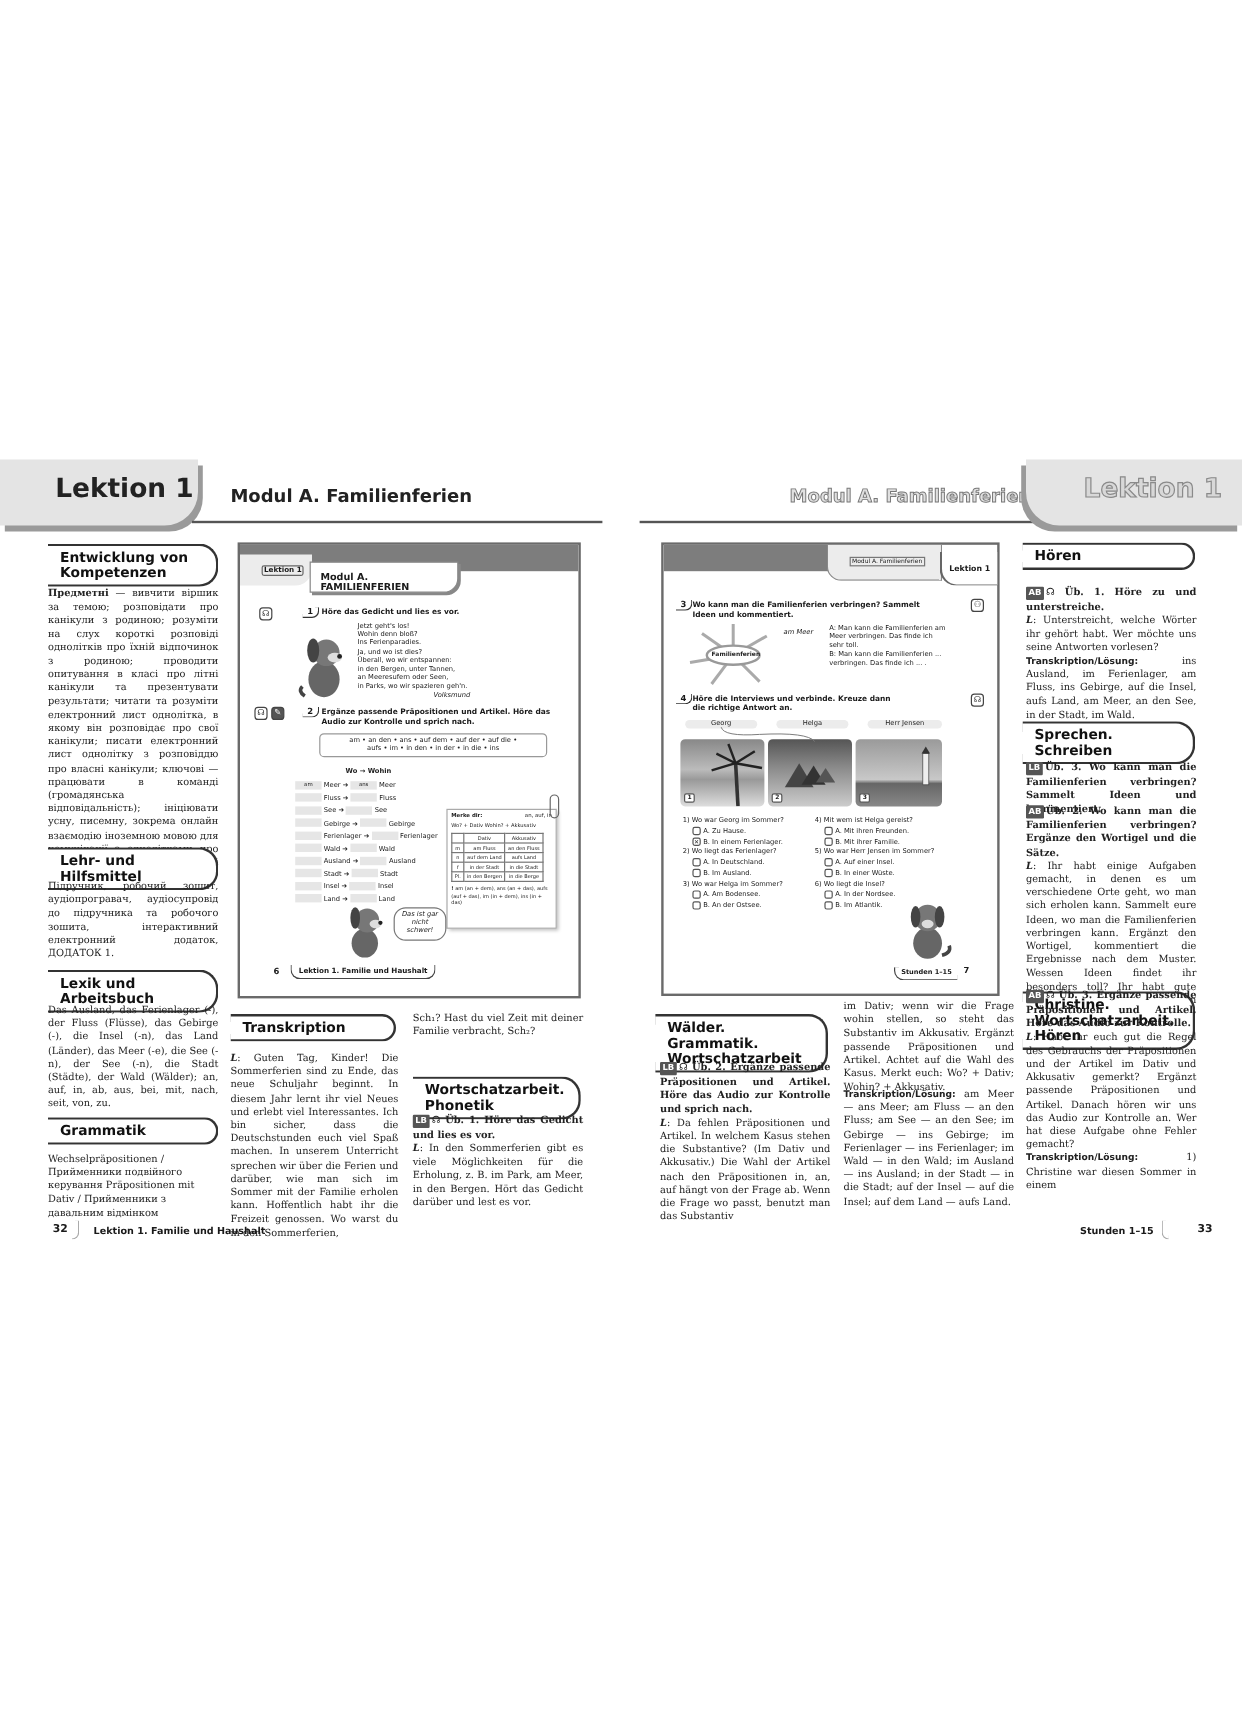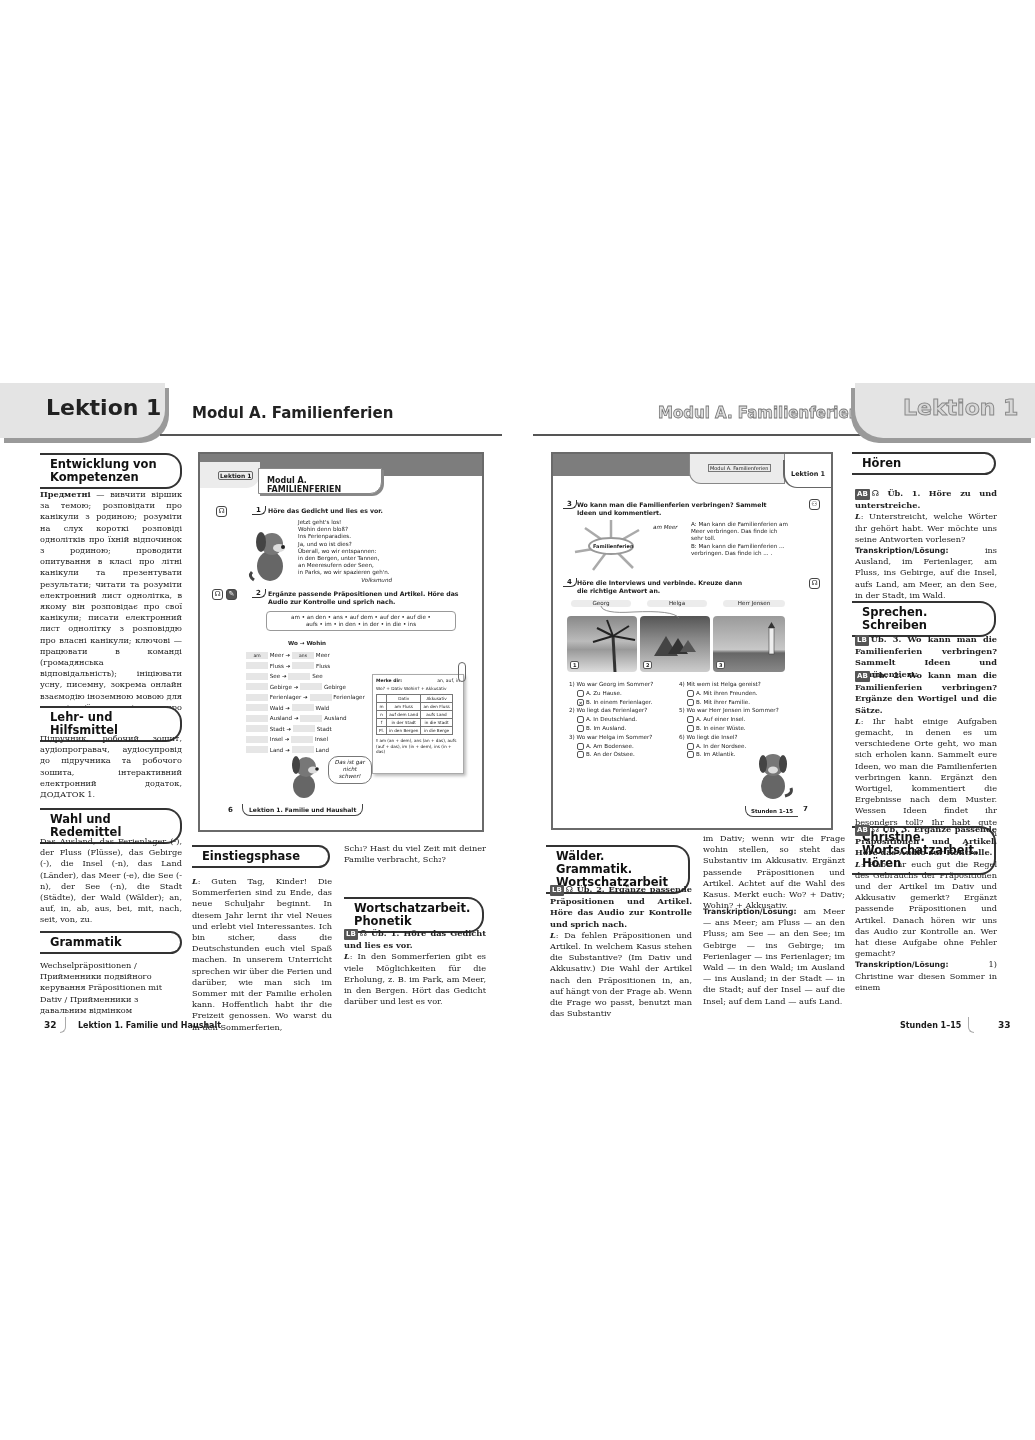--- a/index.html
+++ b/index.html
@@ -88,21 +88,21 @@
 <div class="lektion-tab-right">
   <span>Lektion 1</span>
 </div>
 
 <div class="sec-head" style="left:40px;top:453px;width:142px;">Entwicklung von Kompetenzen</div>
 <div class="sec-text" style="left:40px;top:489px;width:142px;"><b>Предметні</b><span> — вивчити віршик за темою; розповідати про канікули з родиною; розуміти на слух короткі розповіді однолітків про їхній відпочинок з родиною; проводити опитування в класі про літні канікули та презентувати результати; читати та розуміти електронний лист однолітка, в якому він розповідає про свої канікули; писати електронний лист однолітку з розповіддю про власні канікули; ключові — працювати в команді (громадянська відповідальність); ініціювати усну, писемну, зокрема онлайн взаємодію іноземною мовою для комунікації з однолітками про минулі канікули (ініціативність і підприємливість).</span></div>
 
 <div class="sec-head" style="left:40px;top:706px;width:142px;">Lehr- und Hilfsmittel</div>
 <div class="sec-text" style="left:40px;top:733px;width:142px;">Підручник, робочий зошит, аудіопрогравач, аудіосупровід до підручника та робочого зошита, інтерактивний електронний додаток, ДОДАТОК 1.</div>
 
-<div class="sec-head" style="left:40px;top:808px;width:142px;">Wahl und Redemittel</div>
+<div class="sec-head" style="left:40px;top:808px;width:142px;">Lexik und Arbeitsbuch</div>
 <div class="sec-text" style="left:40px;top:836px;width:142px;">Das Ausland, das Ferienlager (-), der Fluss (Flüsse), das Gebirge (-), die Insel (-n), das Land (Länder), das Meer (-e), die See (-n), der See (-n), die Stadt (Städte), der Wald (Wälder); an, auf, in, ab, aus, bei, mit, nach, seit, von, zu.</div>
 
 <div class="sec-head" style="left:40px;top:931px;width:142px;">Grammatik</div>
 <div class="sec-text" style="left:40px;top:960px;width:142px;text-align:left;">Wechselpräpositionen / Прийменники подвійного керування Präpositionen mit Dativ / Прийменники з давальним відмінком</div>
 
 <div class="book-page" style="left:198px;top:452px;width:286px;height:380px;">
   <div class="book-topbar"></div>
   <div style="position:absolute;left:0;top:8px;width:60px;height:26px;background:#ececec;border-bottom-right-radius:14px;">
     <span class="sans" style="position:absolute;left:18px;top:9px;font-size:6px;font-weight:bold;border:0.8px solid #666;border-radius:2px;padding:0 1px;">Lektion 1</span>
   </div>
@@ -196,21 +196,21 @@
     <ellipse cx="16" cy="13" rx="4" ry="9" fill="#444"></ellipse>
     <ellipse cx="33" cy="18" rx="5" ry="3.5" fill="#ddd"></ellipse>
     <circle cx="37" cy="17" r="1.8" fill="#222"></circle>
   </svg>
   <div class="small" style="left:128px;top:302px;width:44px;border:1px solid #777;border-radius:10px;padding:2px 4px;font-style:italic;text-align:center;">Das ist gar nicht schwer!</div>
 
   <div class="footer-num" style="left:28px;top:352px;font-size:7px;">6</div>
   <div class="sans" style="position:absolute;left:42px;top:350px;font-size:6px;font-weight:bold;border-left:1px solid #444;border-bottom:1px solid #444;border-right:1px solid #444;border-radius:0 0 8px 8px;padding:2px 6px;">Lektion 1. Familie und Haushalt</div>
 </div>
 
-<div class="sec-head" style="left:192px;top:845px;width:138px;">Einstiegsphase</div>
+<div class="sec-head" style="left:192px;top:845px;width:138px;">Transkription</div>
 <div class="sec-text" style="left:192px;top:876px;width:140px;"><i><b>L</b></i><span>: Guten Tag, Kinder! Die Sommerferien sind zu Ende, das neue Schuljahr beginnt. In diesem Jahr lernt ihr viel Neues und erlebt viel Interessantes. Ich bin sicher, dass die Deutschstunden euch viel Spaß machen. In unserem Unterricht sprechen wir über die Ferien und darüber, wie man sich im Sommer mit der Familie erholen kann. Hoffentlich habt ihr die Freizeit genossen. Wo warst du in den Sommerferien,</span></div>
 
 <div class="sec-text" style="left:344px;top:843px;width:142px;">Sch₁? Hast du viel Zeit mit deiner Familie verbracht, Sch₂?</div>
 <div class="sec-head" style="left:344px;top:897px;width:140px;">Wortschatzarbeit. Phonetik</div>
 <div class="sec-text" style="left:344px;top:928px;width:142px;">
   <span class="tag">LB</span><span>☊ </span><b>Üb. 1. Höre das Gedicht und lies es vor.</b><br>
   <i><b>L</b></i><span>: In den Sommerferien gibt es viele Möglichkeiten für die Erholung, z. B. im Park, am Meer, in den Bergen. Hört das Gedicht darüber und lest es vor.</span>
 </div>
 
 <div class="book-page" style="left:551px;top:452px;width:282px;height:378px;">

